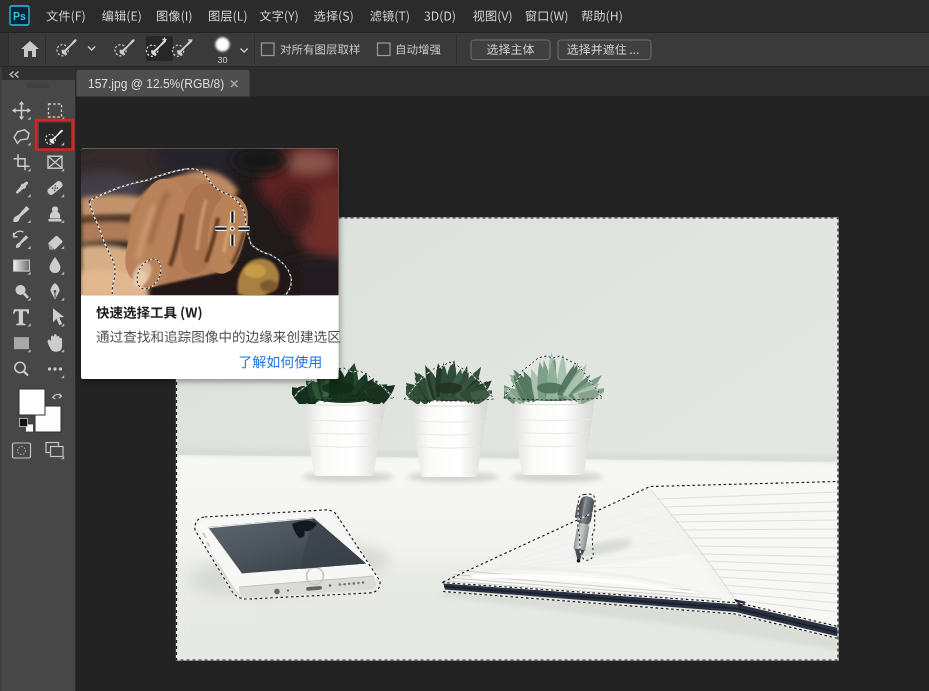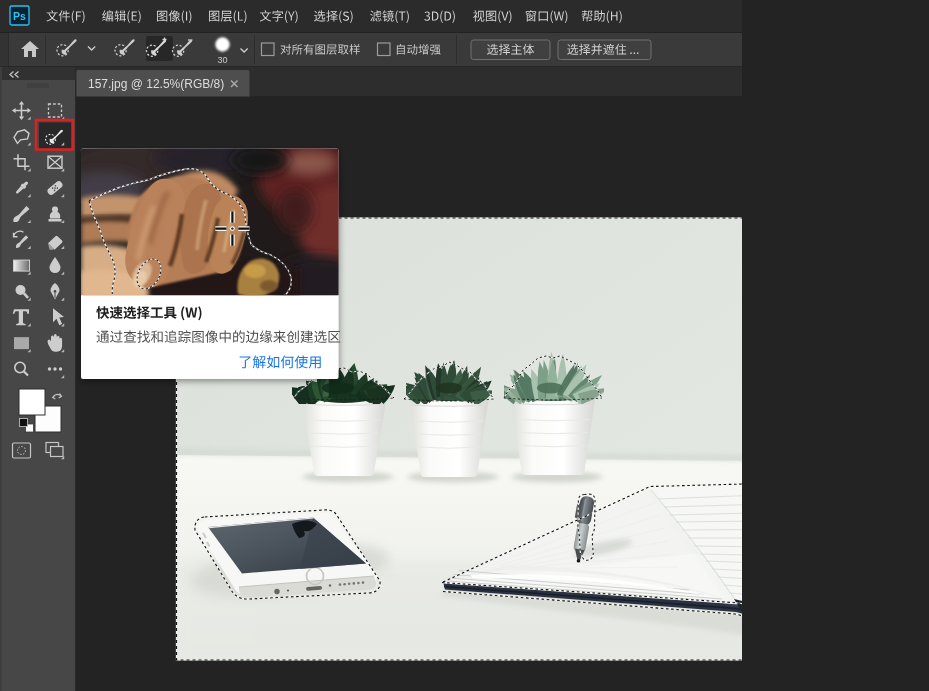--- a/index.html
+++ b/index.html
@@ -1,14 +1,14 @@
 <!DOCTYPE html>
 <html><head><meta charset="utf-8"><style>
 html,body{margin:0;padding:0;background:#232323;}
-#app{position:relative;width:742px;height:691px;overflow:hidden;}
+#app{position:relative;width:929px;height:691px;overflow:hidden;}
 svg{display:block;}
 text{font-family:"Liberation Sans",sans-serif;}
 </style></head><body>
 <div id="app">
 <svg width="929" height="691" viewBox="0 0 929 691">
 <defs>
 <linearGradient id="wall" x1="0" y1="0" x2="1" y2="1">
  <stop offset="0" stop-color="#dbe0da"></stop>
           <stop offset=".55" stop-color="#e1e6e0"></stop>
           <stop offset="1" stop-color="#e7eae5"></stop>

